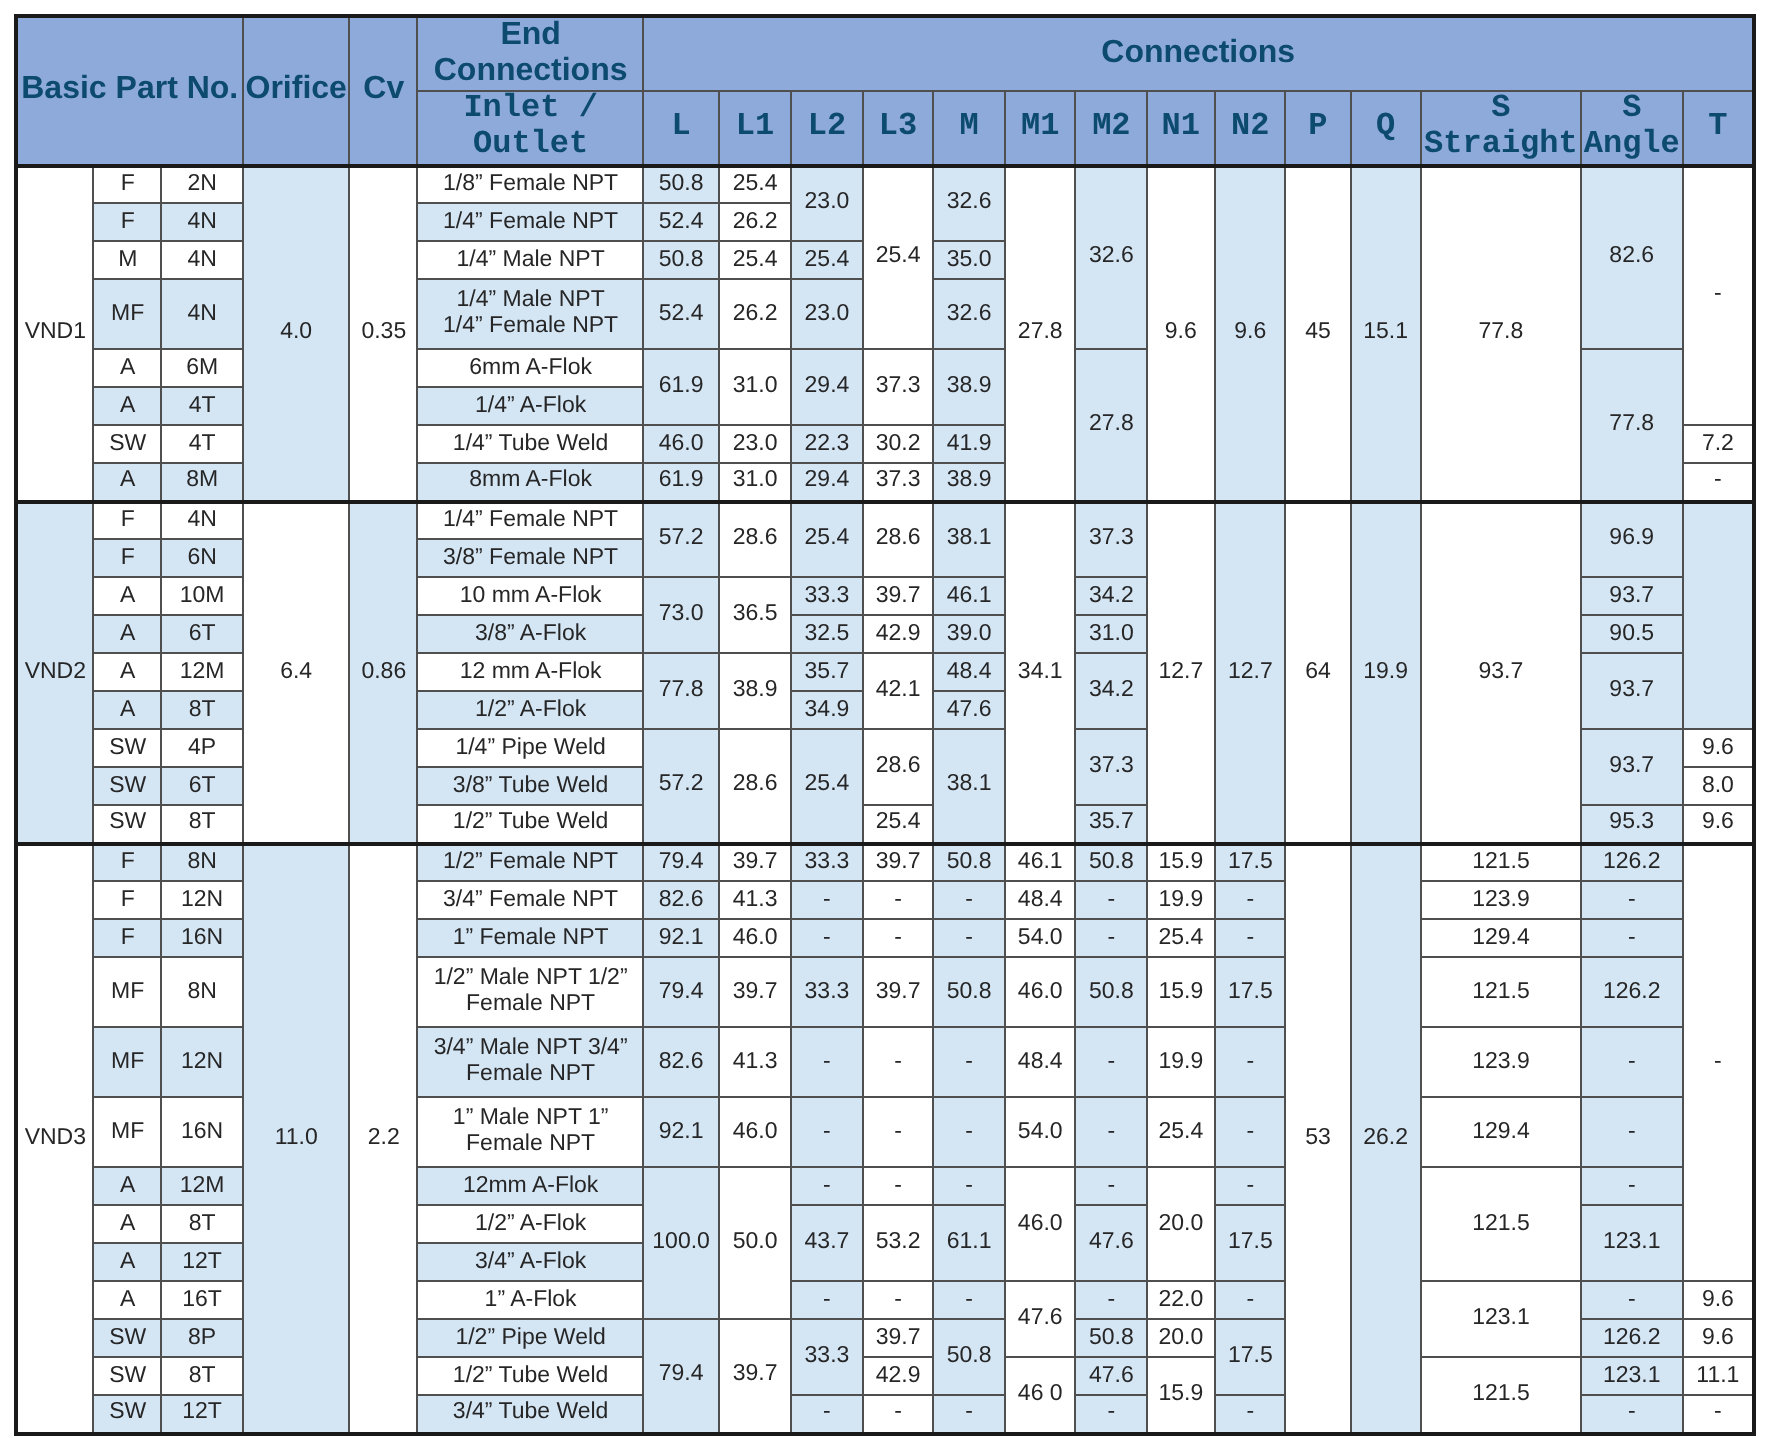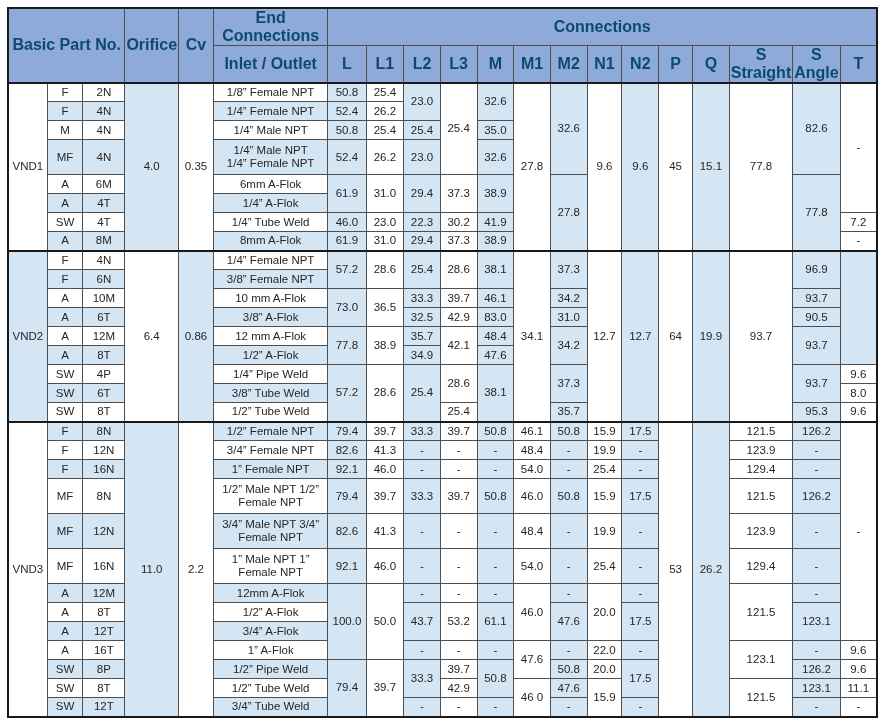--- a/index.html
+++ b/index.html
@@ -3,21 +3,21 @@
 <meta charset="utf-8">
 <style>
   html,body{margin:0;padding:0;background:#ffffff;}
   body{width:883px;height:719px;font-family:"Liberation Sans",sans-serif;}
   .page{padding:7px 5px 4px 7px;}
   table{border-collapse:collapse;table-layout:fixed;border:2px solid #1a1a1a;}
   th,td{border:1px solid #4f4f4f;text-align:center;vertical-align:middle;
         padding:0 1px;font-size:11.5px;color:#262626;overflow:hidden;line-height:1.12;}
   th{background:#8eaadb;font-weight:bold;color:#0c4a6e;font-size:16px;margin-top:43px;}
   thead tr.h1{height:23px;}
-  thead tr.h2{height:19px;}
+  thead tr.h2{height:19px;font-family:Liberation Mono, monospace;}
   thead tr.h2 th{border-bottom:2px solid #1a1a1a;}
   tbody tr{height:19px;}
   tbody tr.tall{height:35px;}
   td.b{background:#d4e5f4;}
   td.w{background:#ffffff;}
   .pre{white-space:pre-line;}
   td.gs{border-top:2px solid #1a1a1a;}
 </style>
 </head>
 <body>
@@ -200,21 +200,21 @@
           <td class="b">46.1</td>
           <td class="b">34.2</td>
           <td class="b">93.7</td>
         </tr>
         <tr>
           <td class="b">A</td>
           <td class="b">6T</td>
           <td class="b pre">3/8” A-Flok</td>
           <td class="b">32.5</td>
           <td class="w">42.9</td>
-          <td class="b">83.0</td>
+          <td class="b">39.0</td>
           <td class="b">31.0</td>
           <td class="b">90.5</td>
         </tr>
         <tr>
           <td class="w">A</td>
           <td class="w">12M</td>
           <td class="w pre">12 mm A-Flok</td>
           <td class="b" rowspan="2">77.8</td>
           <td class="w" rowspan="2">38.9</td>
           <td class="b">35.7</td>

